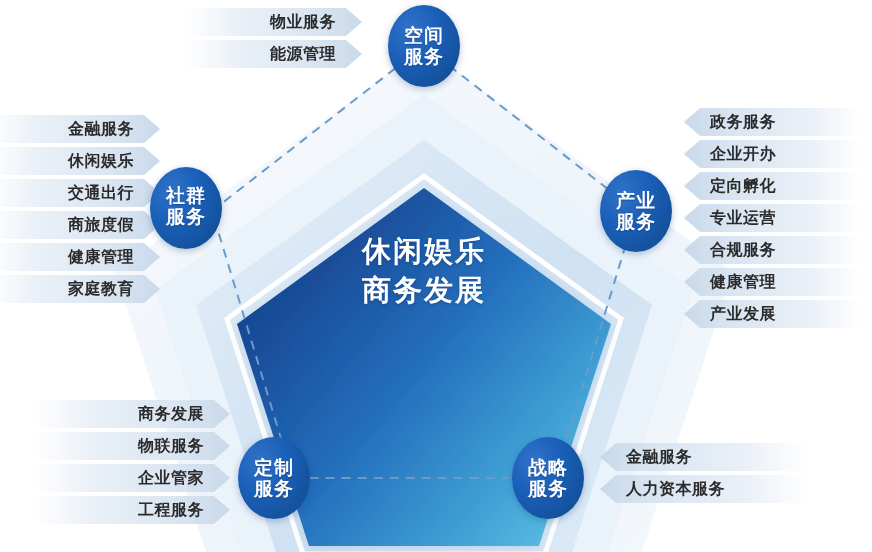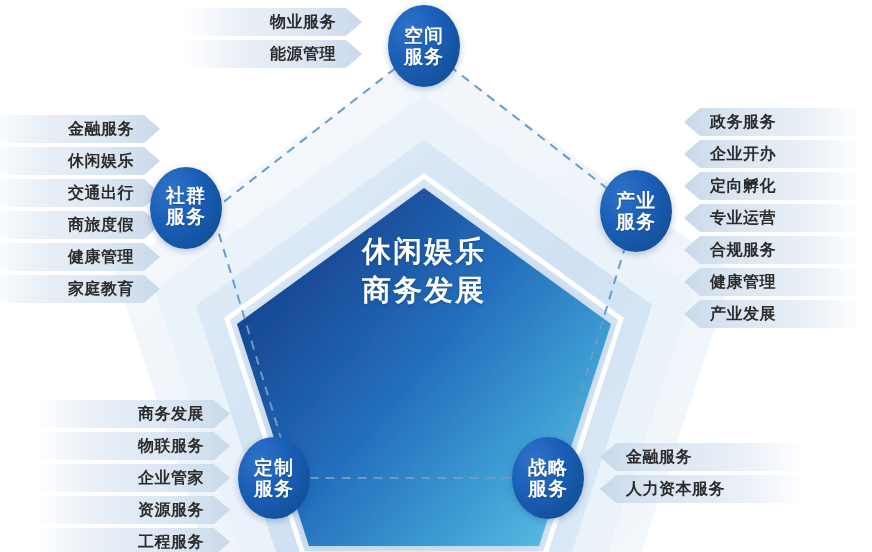--- a/index.html
+++ b/index.html
@@ -249,24 +249,20 @@
     <div class="ribbon point-right">
       <span class="ribbon-shape"></span>
       <span class="ribbon-label">物联服务</span>
     </div>
     <div class="ribbon point-right">
       <span class="ribbon-shape"></span>
       <span class="ribbon-label">企业管家</span>
     </div>
     <div class="ribbon point-right">
       <span class="ribbon-shape"></span>
-      <span class="ribbon-label">资源服务</span>
-    </div>
-    <div class="ribbon point-right">
-      <span class="ribbon-shape"></span>
       <span class="ribbon-label">工程服务</span>
     </div>
   </div>
 
   <div class="ribbon-group group-chanye">
     <div class="ribbon point-left">
       <span class="ribbon-shape"></span>
       <span class="ribbon-label">政务服务</span>
     </div>
     <div class="ribbon point-left">

